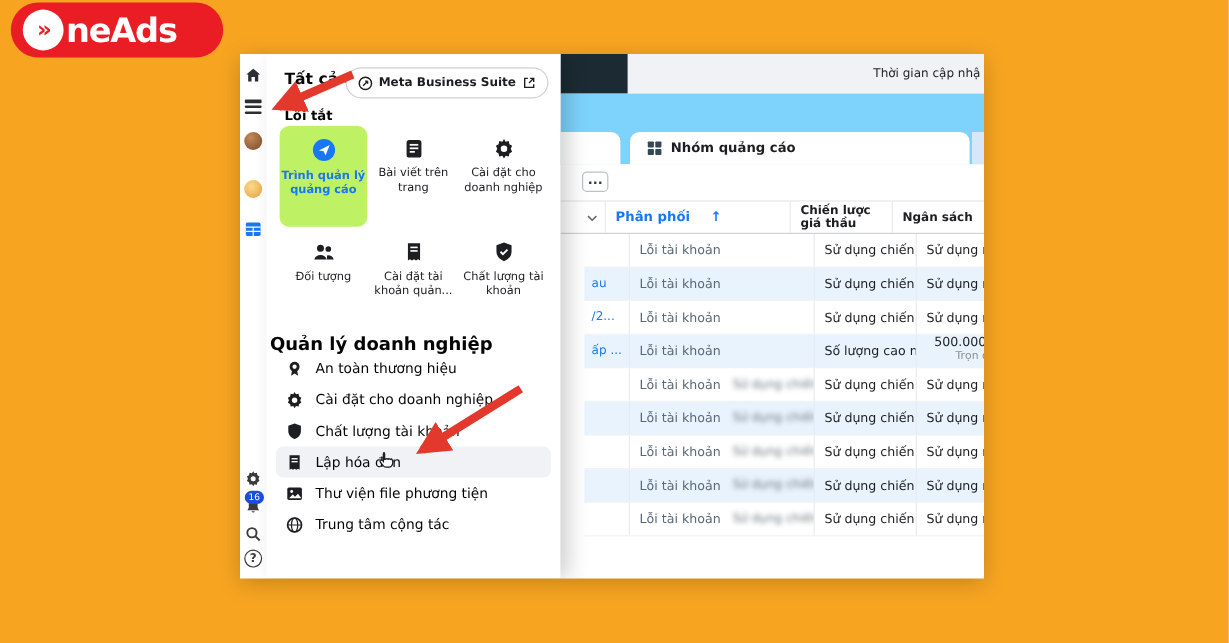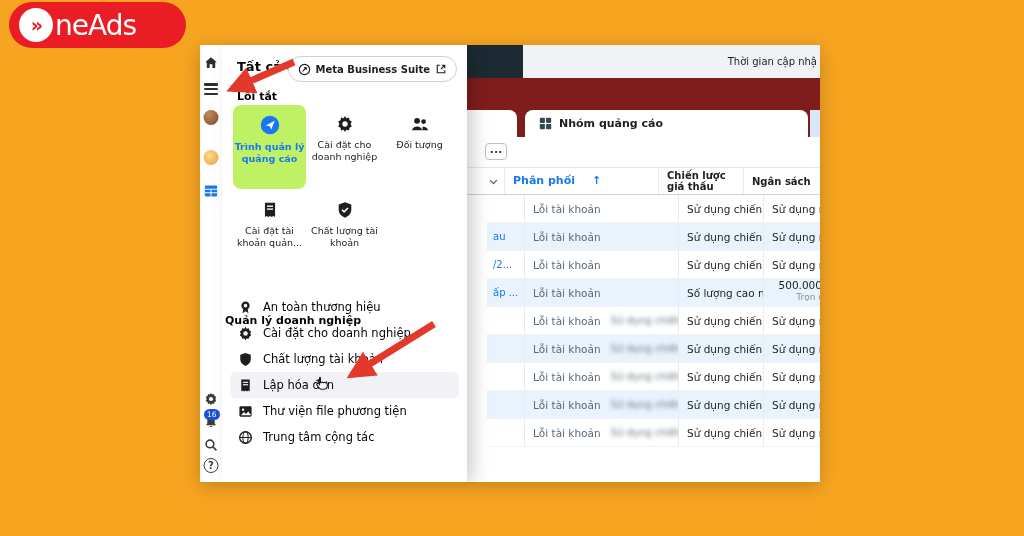--- a/index.html
+++ b/index.html
@@ -4,21 +4,21 @@
 <style>
   html,body{margin:0;padding:0;width:1024px;height:536px;overflow:hidden;
     font-family:"DejaVu Sans",sans-serif;-webkit-font-smoothing:antialiased;}
   .stage{position:relative;width:1024px;height:536px;background:#F7A521;}
 
   
   .logo{position:absolute;left:9px;top:2px;width:177px;height:46px;background:#EA1D25;
     border-radius:24px;display:flex;align-items:center;padding-left:10px;box-sizing:border-box;}
   .logo .o{width:34px;height:34px;border-radius:50%;background:#fff;color:#EA1D25;
     display:flex;align-items:center;justify-content:center;font-weight:800;font-size:19px;letter-spacing:-2px;}
-  .logo .word{color:#fff;font-weight:400;font-size:28px;letter-spacing:-1px;margin-left:2px;}
+  .logo .word{color:#fff;font-weight:700;font-size:28px;letter-spacing:-1px;margin-left:2px;}
 
   
   .shot{position:absolute;left:200px;top:45px;width:620px;height:437px;background:#fff;
     display:flex;box-shadow:0 4px 18px rgba(0,0,0,.22);overflow:hidden;}
 
   
   .rail{position:relative;width:22px;background:#fff;flex:none;}
   .rail .ric{position:absolute;left:50%;transform:translateX(-50%);color:#3A3B3C;}
   .burger{width:14px;}
   .burger div{height:2.2px;background:#2b2f33;margin:2.4px 0;border-radius:1px;}
@@ -36,34 +36,34 @@
   .fly-title{position:absolute;top:14px;left:15px;font-size:13px;font-weight:700;color:#050505;}
   .meta-pill{position:absolute;top:11px;right:10px;height:24px;display:flex;align-items:center;gap:5px;
     padding:0 9px;border:1px solid #CED0D4;border-radius:14px;background:#fff;font-size:10px;
     font-weight:600;color:#1C1E21;white-space:nowrap;}
   .sc-label{position:absolute;top:45px;left:15px;font-size:11px;font-weight:600;color:#050505;}
   .sc-grid{position:absolute;top:60px;left:11px;right:11px;display:grid;
     grid-template-columns:repeat(3,1fr);grid-auto-rows:84px;gap:2px;}
   .cell{display:flex;flex-direction:column;align-items:center;padding-top:10px;gap:6px;
     border-radius:8px;text-align:center;font-size:9.5px;line-height:1.25;color:#1C1E21;box-sizing:border-box;}
   .cell.active{background:#bef264;color:#1877F2;font-weight:600;}
-  .sec-title{position:absolute;top:233px;left:3px;font-size:11px;font-weight:700;color:#050505;margin-top:36px;}
+  .sec-title{position:absolute;top:233px;left:3px;font-size:15px;font-weight:700;color:#050505;}
   .menu{position:absolute;top:249px;left:8px;right:8px;}
   .mi{height:26px;display:flex;align-items:center;gap:10px;padding:0 8px;border-radius:6px;
     font-size:11.5px;color:#050505;}
   .mi.hl{background:#F0F2F5;}
   .mi svg{flex:none;}
 
   
   .main{position:relative;flex:1;background:#fff;overflow:hidden;}
   .topbar{position:absolute;top:0;left:0;right:0;height:33px;background:#F0F2F5;}
   .topbar-dark{position:absolute;top:0;left:0;width:56px;height:33px;background:#1C2B33;}
   .update-time{position:absolute;top:0;right:3px;height:33px;line-height:33px;font-size:10px;
     color:#1C1E21;white-space:nowrap;}
-  .tabstrip{position:absolute;top:33px;left:0;right:0;height:59px;background:#7f1d1d;padding-left:32px;}
+  .tabstrip{position:absolute;top:33px;left:0;right:0;height:59px;background:#7dd3fc;padding-left:32px;}
   .tab-frag-l{position:absolute;bottom:0;left:0;width:50px;height:27px;background:#fff;border-radius:0 8px 0 0;}
   .tab{position:absolute;bottom:0;left:58px;width:283px;height:27px;background:#fff;
     border-radius:8px 8px 0 0;display:flex;align-items:center;gap:7px;padding-left:14px;
     box-sizing:border-box;font-size:11px;font-weight:600;color:#1C1E21;}
   .tab-frag-r{position:absolute;bottom:0;right:0;width:10px;height:27px;background:#D7E7F9;}
   .toolbar{position:absolute;top:92px;left:0;right:0;height:30px;background:#fff;}
   .more-btn{position:absolute;top:6px;left:18px;width:22px;height:17px;border:1px solid #BCC0C4;
     border-radius:4px;font-size:11px;line-height:11px;text-align:center;color:#3A3B3C;
     box-sizing:border-box;background:#fff;font-weight:700;}
   .thead,.trow{display:grid;grid-template-columns:38px 154px 85px 76px;}
@@ -160,20 +160,29 @@
       <div class="sc-grid">
         <div class="cell active">
           <svg width="20" height="20" viewBox="0 0 16 16">
               <circle cx="8" cy="8" r="7.4" fill="#1877F2"></circle>
               <path d="M4.6 8.4L11.8 4.6 9 11.6 7.8 8.9z" fill="#fff"></path>
             </svg>
           <span>Trình quản lý quảng cáo</span>
         </div>
         <div class="cell">
           <svg width="18" height="18" viewBox="0 0 16 16">
+              <rect x="2.5" y="1.5" width="11" height="13" rx="2" fill="#1C1E21"></rect>
+              <rect x="4.8" y="4.4" width="6.4" height="1.3" fill="#fff"></rect>
+              <rect x="4.8" y="7" width="6.4" height="1.3" fill="#fff"></rect>
+              <rect x="4.8" y="9.6" width="3.8" height="1.3" fill="#fff"></rect>
+            </svg>
+          <span>Bài viết trên trang</span>
+        </div>
+        <div class="cell">
+          <svg width="18" height="18" viewBox="0 0 16 16">
               <path d="M8 .8l1.2 2 2.3-.5.5 2.3 2 1.2-1 2.2 1 2.2-2 1.2-.5 2.3-2.3-.5-1.2 2-1.2-2-2.3.5-.5-2.3-2-1.2 1-2.2-1-2.2 2-1.2.5-2.3 2.3.5z" fill="#1C1E21"></path>
               <circle cx="8" cy="8" r="2.4" fill="#fff"></circle>
             </svg>
           <span>Cài đặt cho doanh nghiệp</span>
         </div>
         <div class="cell">
           <svg width="18" height="18" viewBox="0 0 16 16">
               <circle cx="5.4" cy="5.2" r="2.6" fill="#1C1E21"></circle>
               <circle cx="11.2" cy="5.8" r="2.1" fill="#1C1E21"></circle>
               <path d="M.8 13.6a4.8 4.8 0 019.2 0z" fill="#1C1E21"></path>

